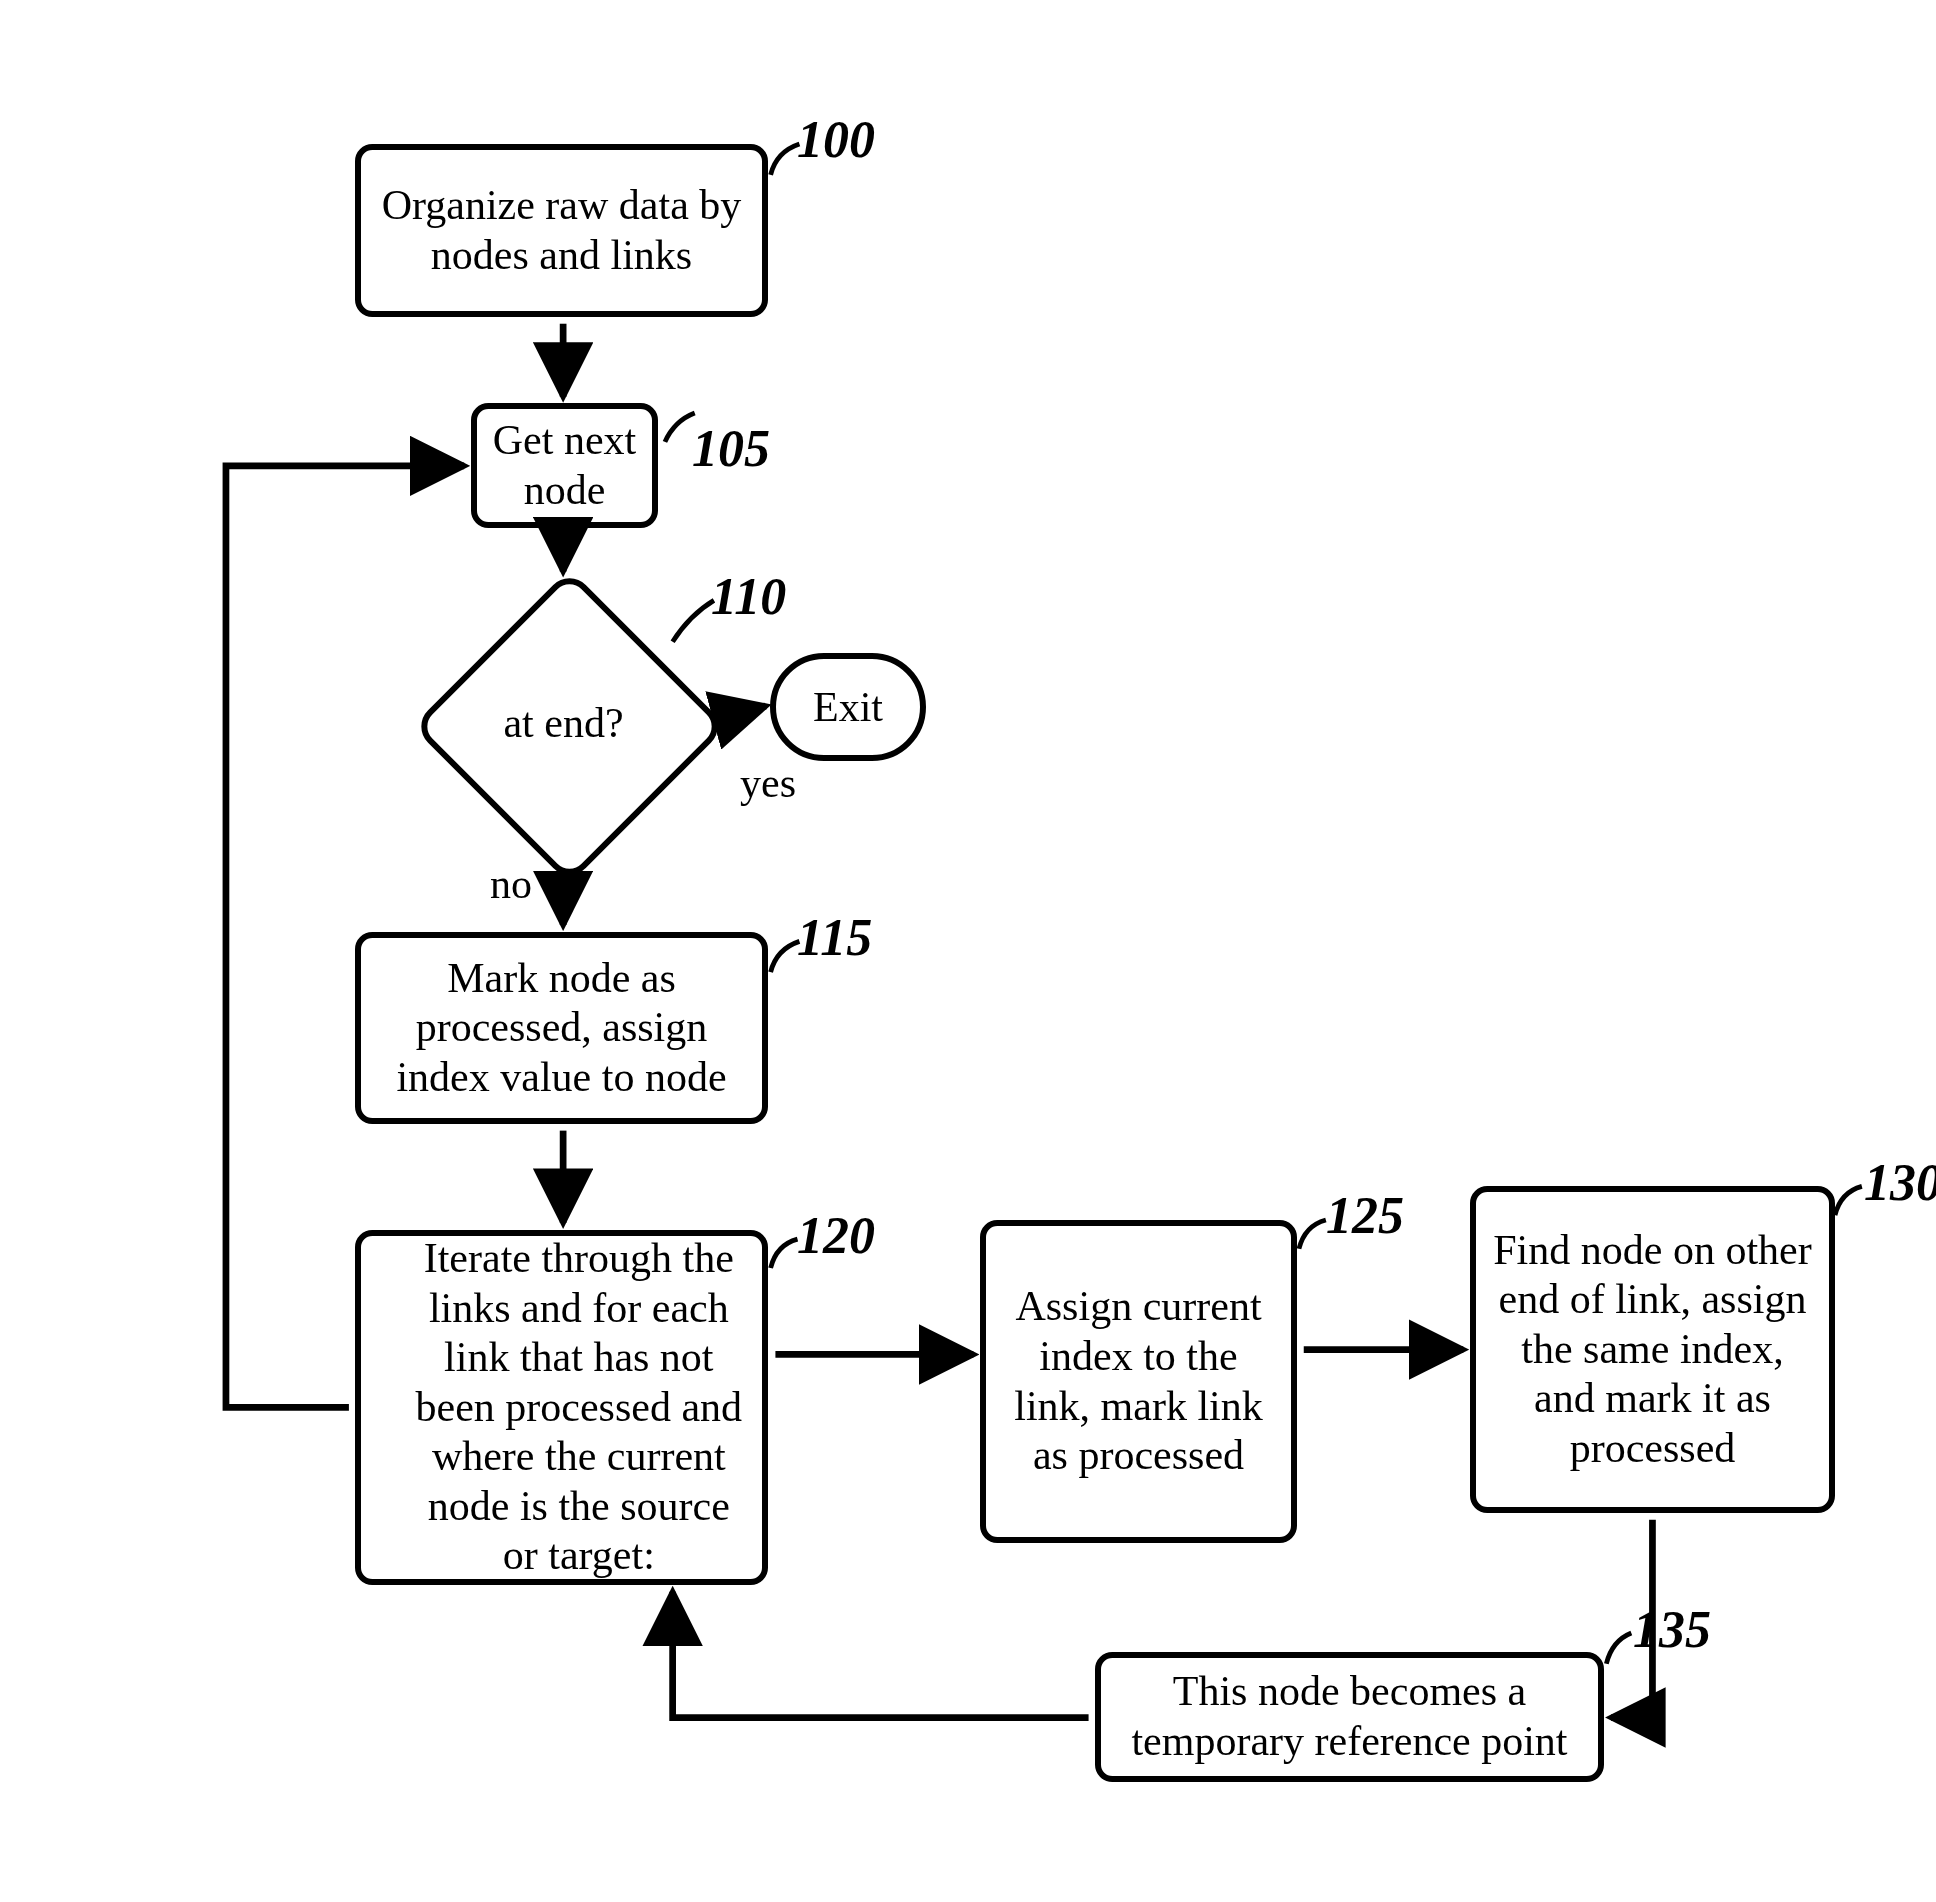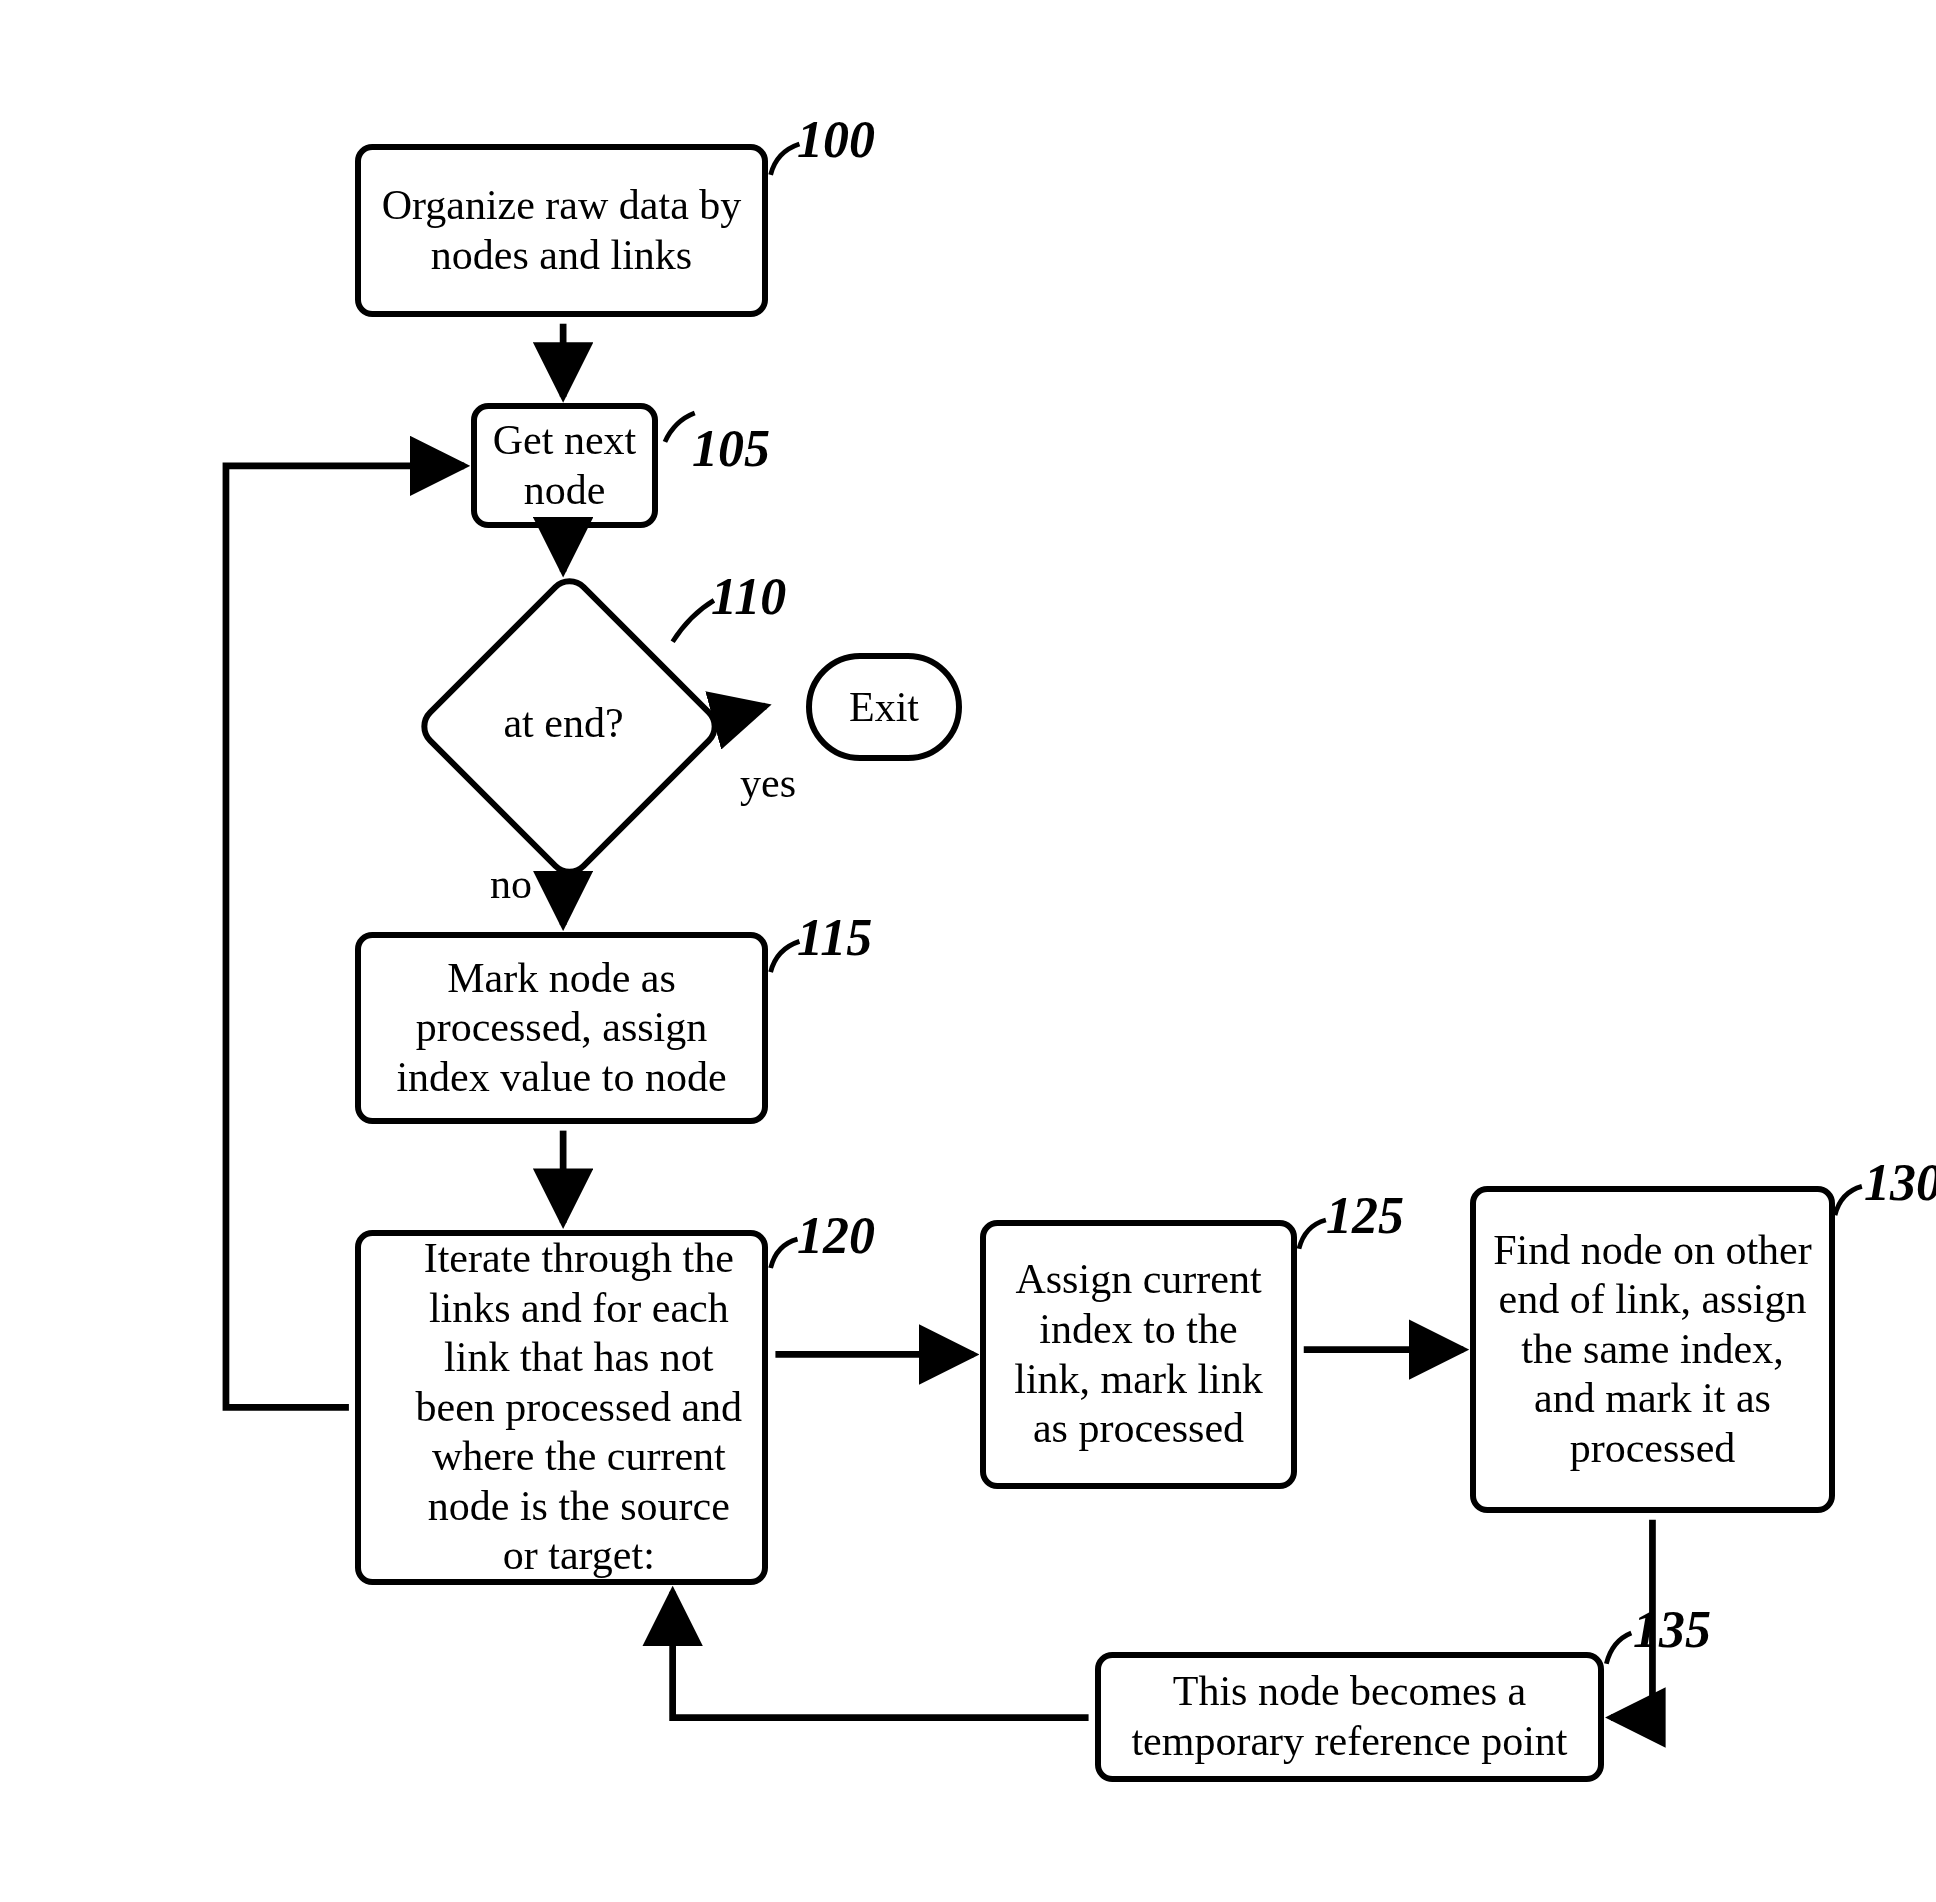--- a/index.html
+++ b/index.html
@@ -95,35 +95,35 @@
   </div>
   <div class="ref-label" style="left:692px; top:379px;margin-top:40px;">105</div>
 
   <div class="diamond" style="left:458px; top:615px;"></div>
   <div class="diamond-label" style="left:458px; top:699px;">at end?</div>
   <div class="ref-label" style="left:711px; top:567px;">110</div>
 
   <div class="small-label" style="left:740px; top:759px;">yes</div>
   <div class="small-label" style="left:490px; top:860px;">no</div>
 
-  <div class="terminator" style="left:806px; top:653px; width:144px; height:96px;text-align:right;">
+  <div class="terminator" style="left:770px; top:653px; width:144px; height:96px;text-align:right;">
     <span>Exit</span>
   </div>
 
   <div class="box" style="left:355px; top:932px; width:413px; height:192px;">
     <span>Mark node as processed, assign index value to node</span>
   </div>
   <div class="ref-label" style="left:797px; top:908px;">115</div>
 
   <div class="box" style="left:355px; top:1230px; width:413px; height:355px;padding-left:48px;">
     <span>Iterate through the links and for each link that has not been processed and where the current node is the source or target:</span>
   </div>
   <div class="ref-label" style="left:797px; top:1206px;">120</div>
 
-  <div class="box" style="left:980px; top:1220px; width:317px; height:269px;">
+  <div class="box" style="left:980px; top:1220px; width:317px; height:323px;">
     <span>Assign current index to the link, mark link as processed</span>
   </div>
   <div class="ref-label" style="left:1326px; top:1186px;">125</div>
 
   <div class="box" style="left:1470px; top:1186px; width:365px; height:327px;">
     <span>Find node on other end of link, assign the same index, and mark it as processed</span>
   </div>
   <div class="ref-label" style="left:1864px; top:1153px;">130</div>
 
   <div class="box" style="left:1095px; top:1652px; width:509px; height:130px;">

